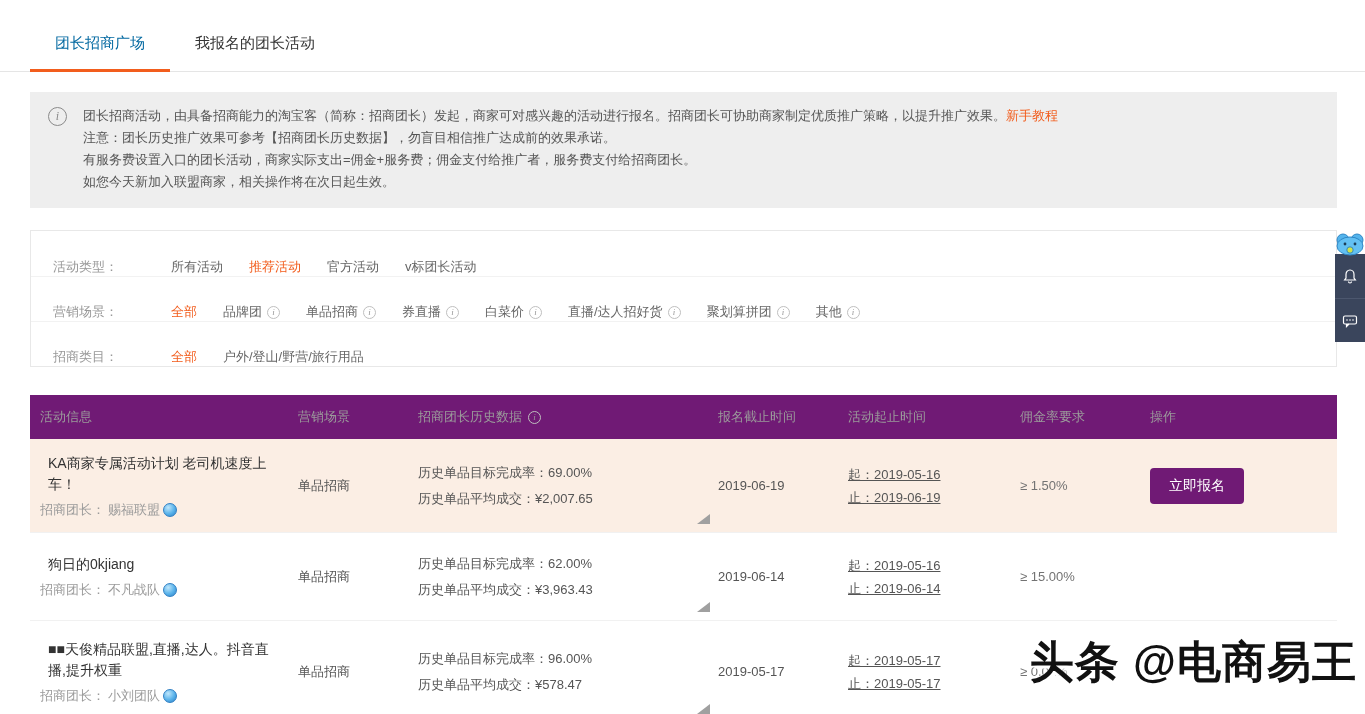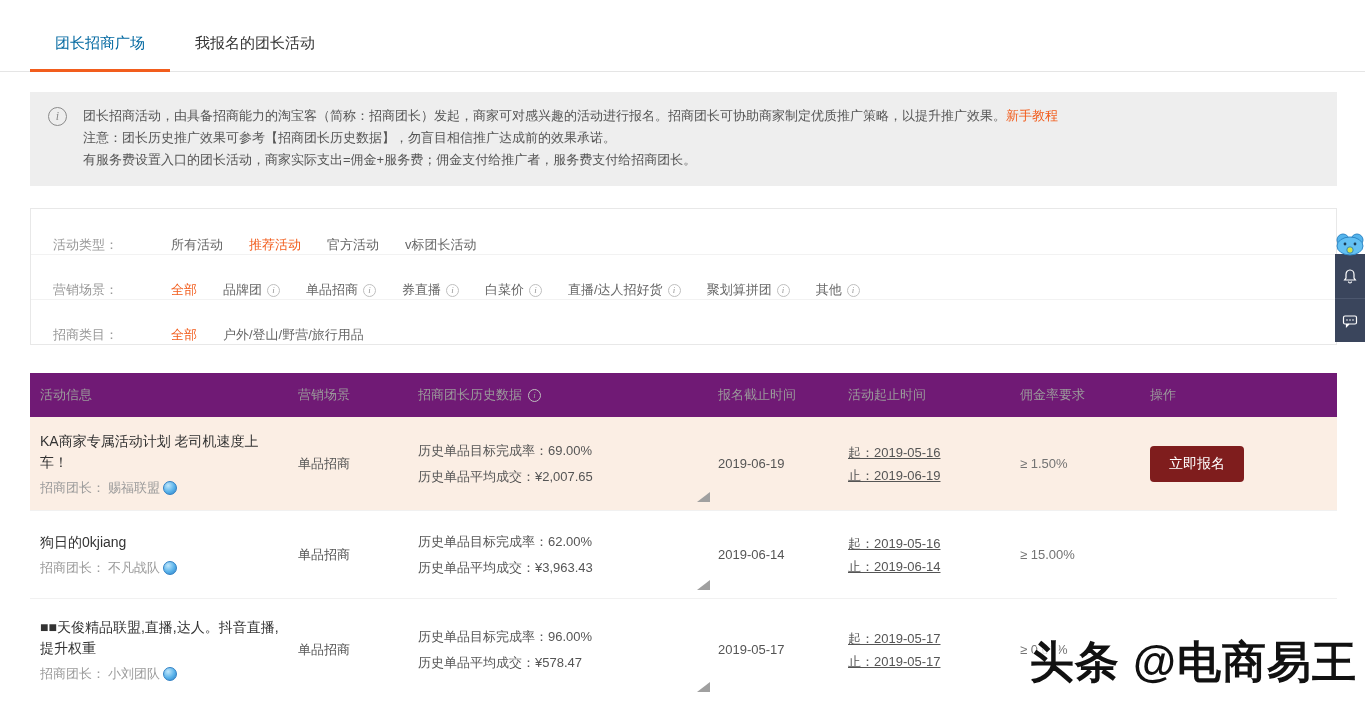--- a/index.html
+++ b/index.html
@@ -37,34 +37,34 @@
 
   
   .table { margin:28px 28px 0 30px; }
   .trow { display:grid; grid-template-columns:258px 120px 300px 130px 172px 130px 1fr;
     align-items:center; padding-left:10px; }
   .thead { height:44px; color:#9b9b9b; font-size:13px; background:#701a75; }
   .thead .cell { display:flex; align-items:center; gap:6px; }
   .tbody-row { border-top:1px solid #f1f1f1; position:relative; }
   .tbody-row.hl { background:#fbeee4; border-top:none; }
   .r1 { height:93px; } .r2 { height:88px; } .r3 { height:102px; }
-  .act-title { font-size:14px; color:#333; line-height:21px; padding-right:18px; }
+  .act-title { font-size:14px; color:#333; line-height:21px; padding-right:18px;margin-left:8px; }
   .act-leader { font-size:13px; color:#9b9b9b; margin-top:6px; display:flex; align-items:center; gap:3px; }
   .face { display:inline-block; width:14px; height:14px; border-radius:50%;
     background:radial-gradient(circle at 35% 30%, #bfe6fb 0%, #58b2ea 55%, #2f7fc4 100%);
     border:1px solid #2f7fc4; }
   .scene { font-size:13px; color:#555; }
   .hist { font-size:13px; color:#555; line-height:26px; position:relative; height:100%;
     display:flex; flex-direction:column; justify-content:center; }
   .fold { position:absolute; right:8px; bottom:8px; width:0; height:0;
     border-style:solid; border-width:0 0 10px 13px; border-color:transparent transparent #a0a0a0 transparent; }
   .date { font-size:13px; color:#555; }
   .range { font-size:13px; color:#555; line-height:23px;text-decoration:underline; }
   .comm { font-size:13px; color:#737373; }
-  .apply-btn { background:#7f1d1d; color:#fff; font-size:14px; border:none; border-radius:4px;
+  .apply-btn { background:#701a75; color:#fff; font-size:14px; border:none; border-radius:4px;
     padding:9px 19px; cursor:pointer; }
 
   
   .float-widget { position:absolute; right:0; top:232px; width:30px; z-index:5; }
   .mascot { width:30px; height:26px; display:block; margin-bottom:-4px; }
   .fbtn { width:30px; height:44px; background:#3a455c; display:flex; align-items:center;
     justify-content:center; cursor:pointer; }
   .fbtn + .fbtn { border-top:1px solid #4c576e; }
 
   
@@ -80,20 +80,21 @@
   <div class="tab active">团长招商广场</div>
   <div class="tab">我报名的团长活动</div>
 </div>
 
 <div class="notice">
   <span class="notice-icon">i</span>
   <div class="notice-lines">
     <div><span>团长招商活动，由具备招商能力的淘宝客（简称：招商团长）发起，商家可对感兴趣的活动进行报名。招商团长可协助商家制定优质推广策略，以提升推广效果。</span><a class="link">新手教程</a></div>
     <div>注意：团长历史推广效果可参考【招商团长历史数据】，勿盲目相信推广达成前的效果承诺。</div>
     <div>有服务费设置入口的团长活动，商家实际支出=佣金+服务费；佣金支付给推广者，服务费支付给招商团长。</div>
+    <div>如您今天新加入联盟商家，相关操作将在次日起生效。</div>
   </div>
 </div>
 
 <div class="filters">
 
   <div class="filter-row">
     <div class="filter-label">活动类型：</div>
     <div class="filter-opts">
       <span class="opt">所有活动</span>
       <span class="opt active">推荐活动</span>

